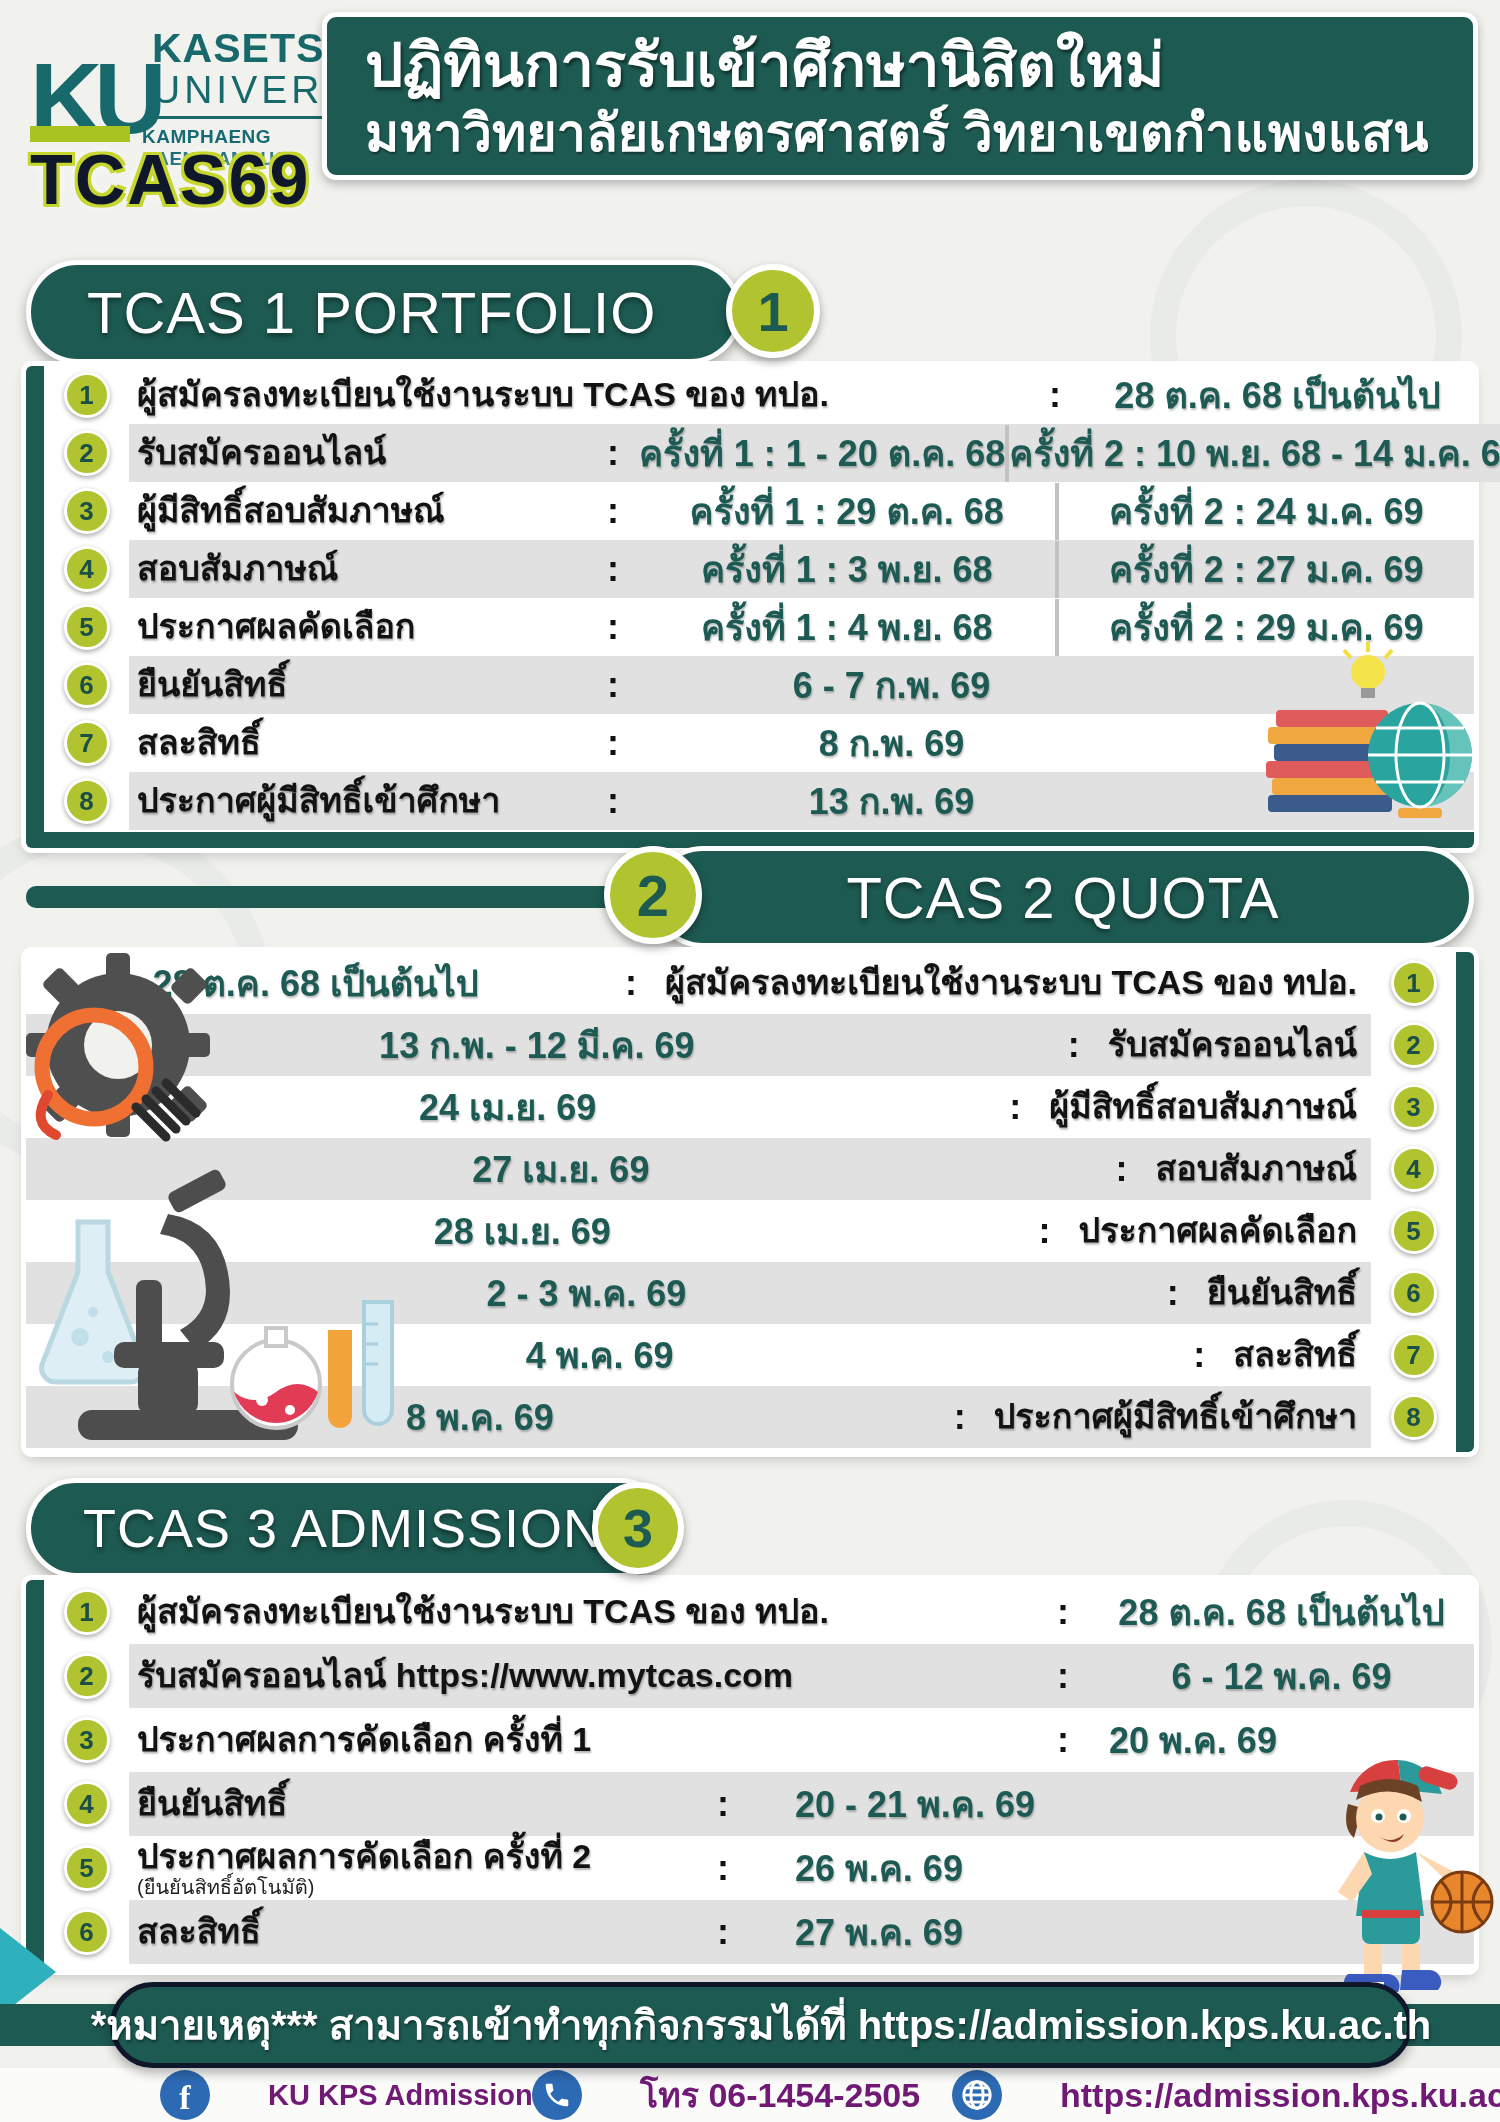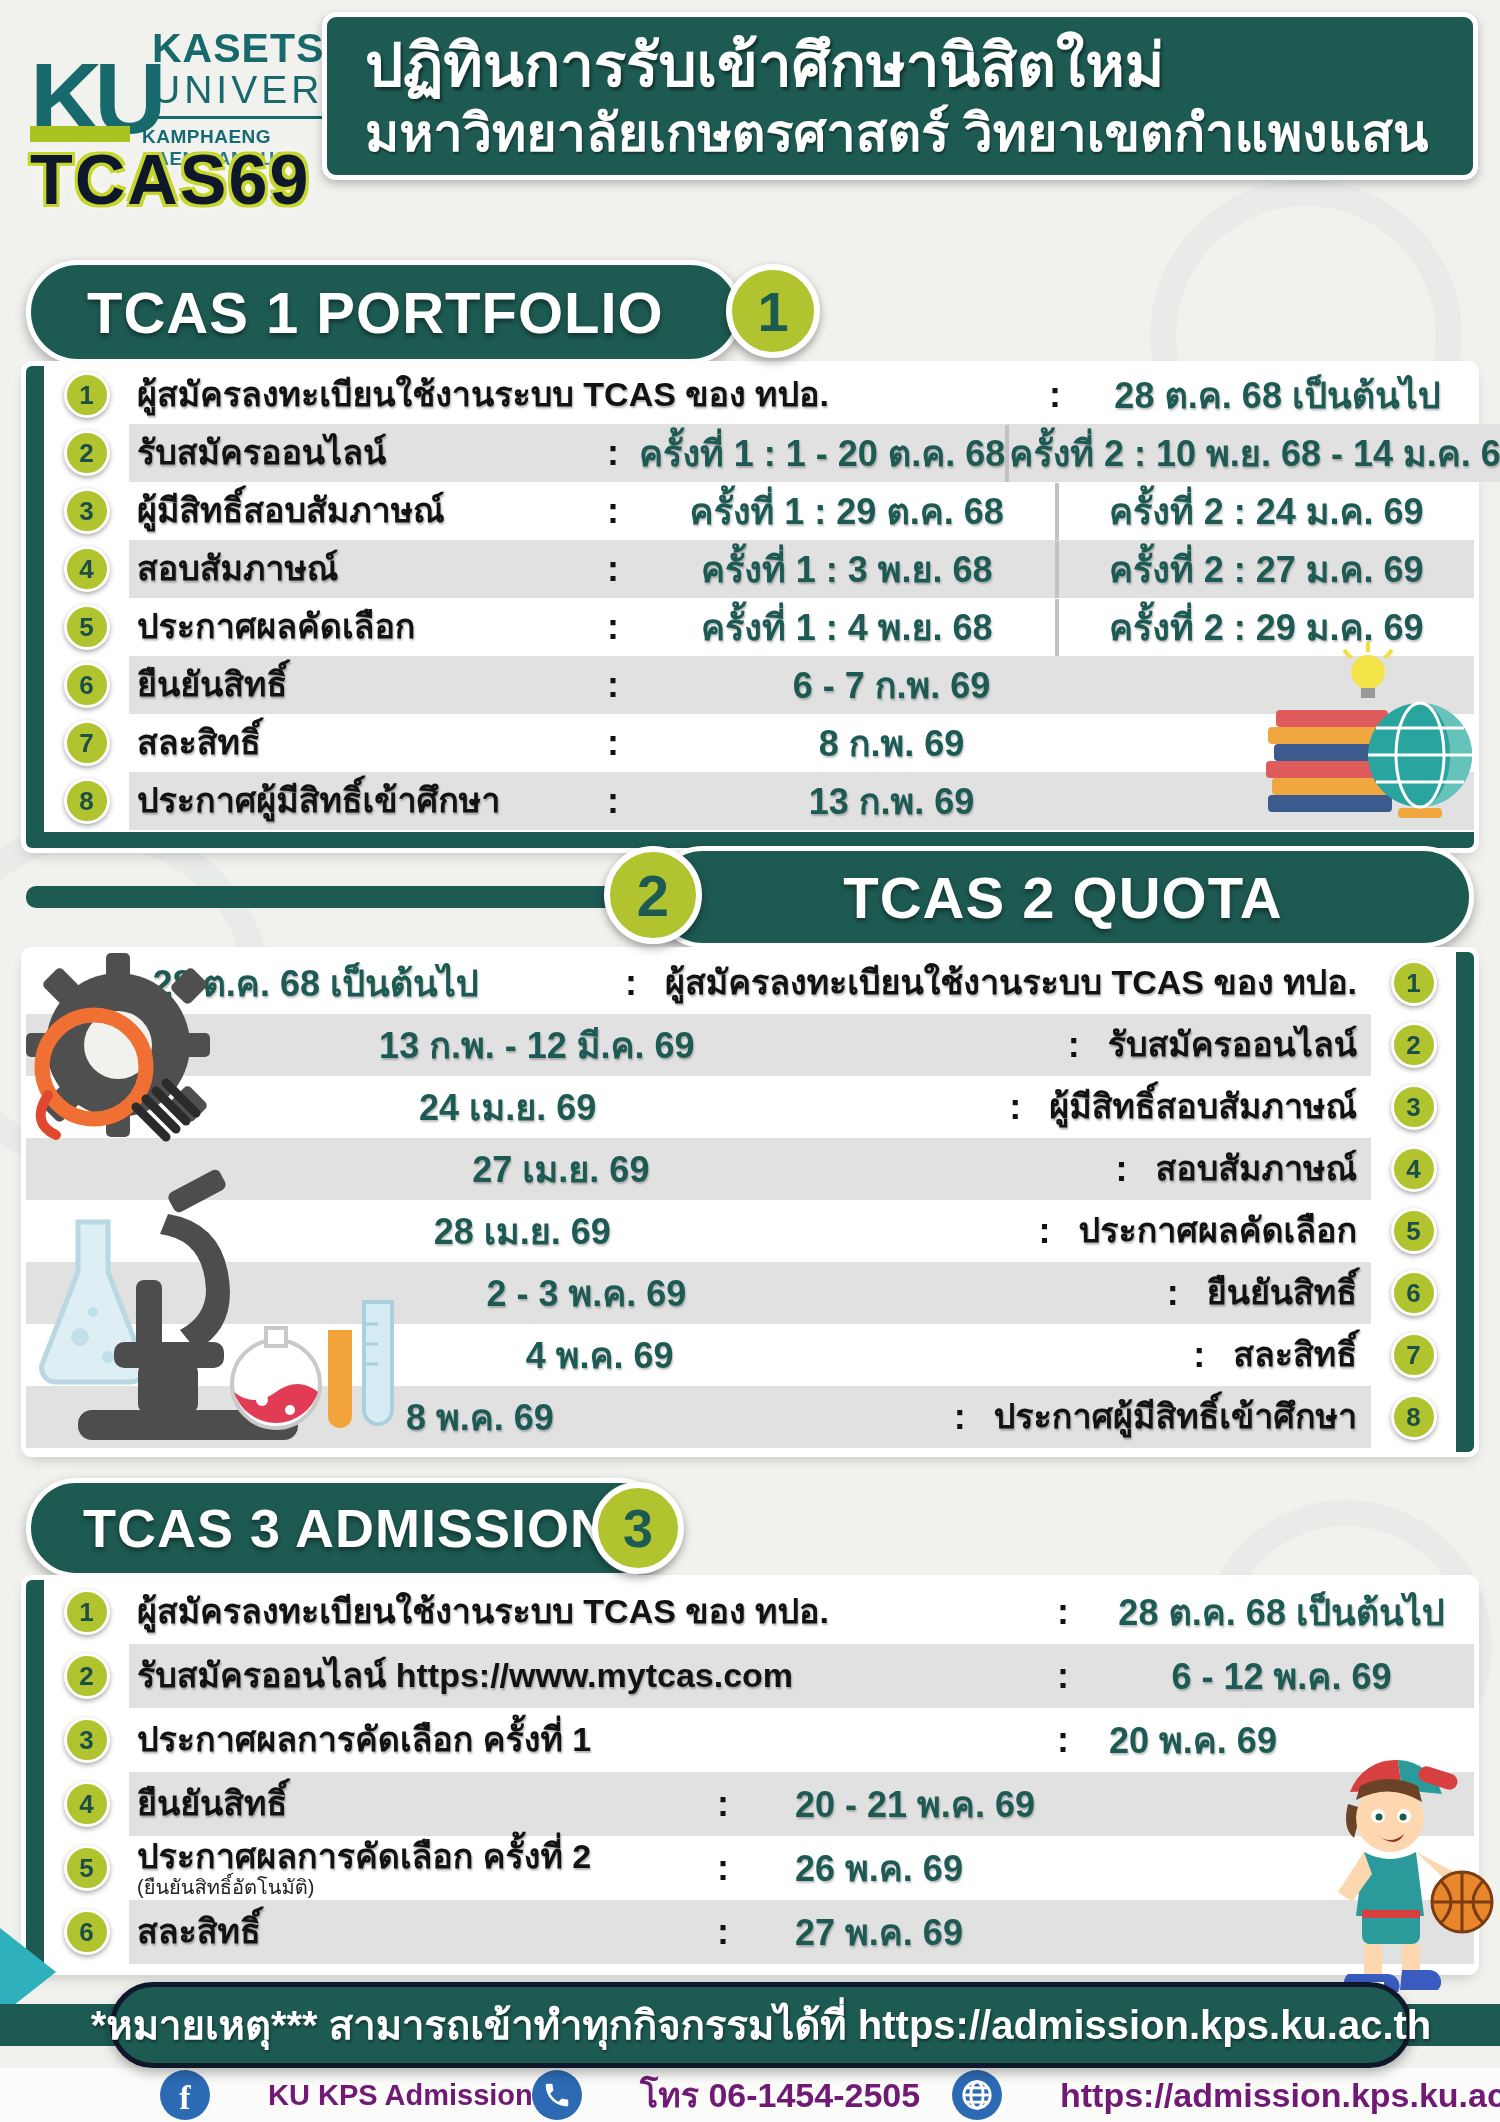--- a/index.html
+++ b/index.html
@@ -16,21 +16,21 @@
   .ku-campus{position:absolute;left:112px;top:112px;font-size:19px;font-weight:700;color:#156a74;letter-spacing:.5px;}
   .tcas69{position:absolute;left:0;top:126px;font-size:70px;font-weight:700;color:#0f172a;letter-spacing:2px;
     text-shadow:-3px -3px 0 #c6d62e,3px -3px 0 #c6d62e,-3px 3px 0 #c6d62e,3px 3px 0 #c6d62e,0 0 14px rgba(255,255,255,.95);}
   .titlebox{position:absolute;left:322px;top:12px;width:1156px;height:168px;background:#1d5a52;border:5px solid #fff;
     border-radius:14px;box-shadow:0 4px 10px rgba(0,0,0,.25);box-sizing:border-box;color:#fff;padding:14px 0 16px 38px;}
   .titlebox .t1{font-size:60px;font-weight:800;text-shadow:2px 3px 3px rgba(0,0,0,.45);line-height:1.15;}
   .titlebox .t2{font-size:52px;font-weight:600;text-shadow:1px 2px 2px rgba(0,0,0,.4);line-height:1.2;margin-top:2px;}
   
   .pill{position:absolute;background:#1d5a52;border:5px solid #fff;border-radius:64px;box-shadow:0 5px 12px rgba(0,0,0,.3);
     box-sizing:border-box;color:#fff;display:flex;align-items:center;}
-  .ptxt{font-size:58px;font-weight:700;letter-spacing:1px;text-shadow:0 3px 5px rgba(0,0,0,.45);white-space:nowrap;}
+  .ptxt{font-size:58px;font-weight:400;letter-spacing:1px;text-shadow:0 3px 5px rgba(0,0,0,.45);white-space:nowrap;}
   .bigbadge{position:absolute;border-radius:50%;background:#b1c32f;border:6px solid #fff;box-shadow:0 4px 9px rgba(0,0,0,.35);
     box-sizing:border-box;display:flex;align-items:center;justify-content:center;color:#1d5a52;font-weight:800;z-index:5;}
   .sbox{position:absolute;background:#fff;border-radius:6px;box-shadow:0 0 0 5px #fff,0 6px 14px rgba(0,0,0,.22);box-sizing:border-box;}
   .row{display:flex;align-items:stretch;height:58px;}
   .numcol{flex:0 0 85px;display:flex;align-items:center;justify-content:center;}
   .numbadge{width:46px;height:46px;border-radius:50%;background:#b1c32f;border:3px solid #fff;box-shadow:0 2px 5px rgba(0,0,0,.35);
     box-sizing:border-box;display:flex;align-items:center;justify-content:center;color:#1c4f48;font-weight:800;font-size:26px;}
   .rowbody{flex:1;display:flex;align-items:center;}
   .alt .rowbody{background:#e1e1e1;}
   .lbl{font-size:34px;font-weight:700;color:#121212;text-shadow:1px 2px 2px rgba(0,0,0,.3);line-height:1.1;padding-left:8px;}

